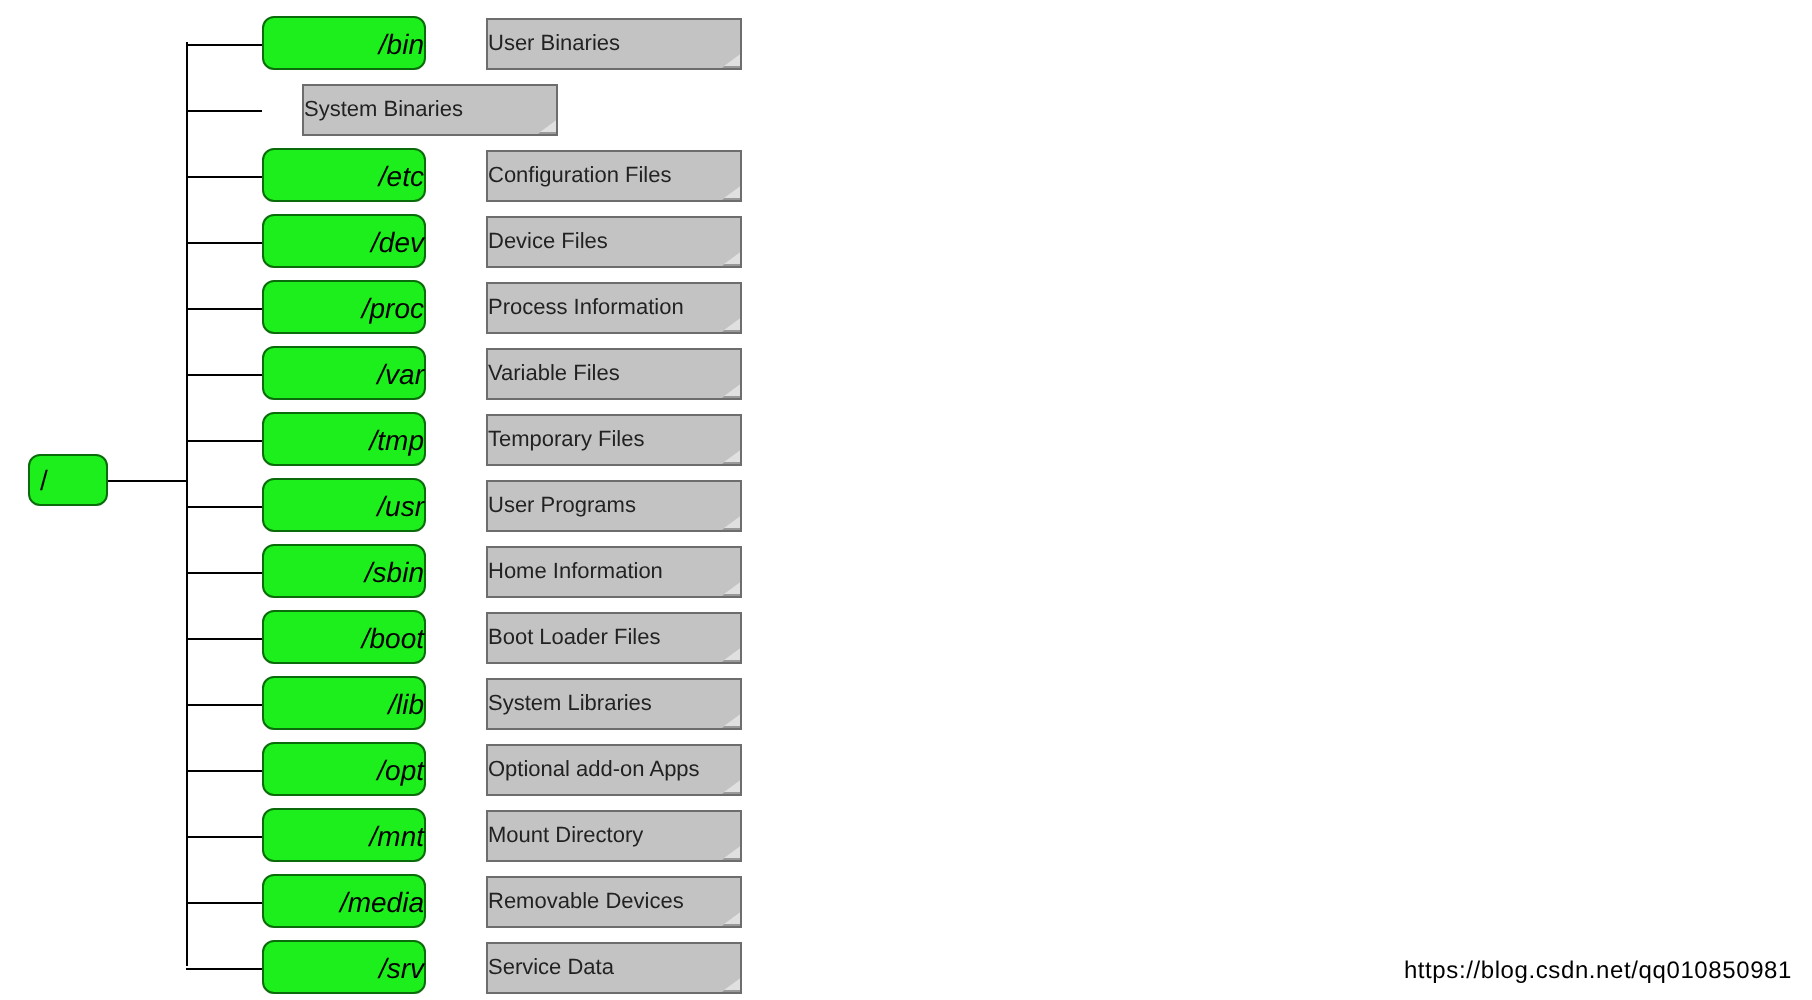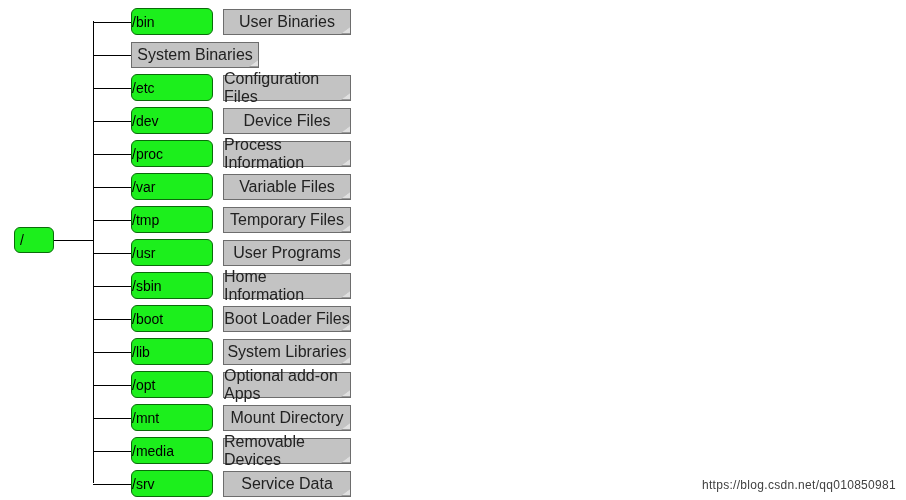--- a/index.html
+++ b/index.html
@@ -38,38 +38,39 @@
       position: relative;
     }
     .dir-node {
       width: 82px;
       height: 27px;
       background: #1cef1c;
       border: 1.5px solid #0a6b0a;
       border-radius: 6px;
       display: flex;
       align-items: center;
-      justify-content: flex-start;
+      justify-content: flex-end;
       font-size: 14px;
       color: #000;
       margin-right: 10px;
       flex-shrink: 0;
+      font-style: italic;
     }
     .desc-node {
       width: 128px;
       height: 26px;
       background: #c3c3c3;
       border: 1px solid #6d6d6d;
       display: flex;
       align-items: center;
-      justify-content: center;
-      font-size: 16px;
+      font-size: 11px;
       color: #222;
       position: relative;
       flex-shrink: 0;
+      margin-left: 20px;
     }
     
     .desc-node::after {
       content: "";
       position: absolute;
       right: 0;
       bottom: 0;
       width: 0;
       height: 0;
       border-style: solid;
@@ -111,21 +112,21 @@
       top: 21px;
       width: 1px;
       height: 462px;
       background: #000;
     }
     .watermark {
       position: absolute;
       right: 10px;
       bottom: 8px;
       font-size: 12px;
-      color: #404040;
+      color: #000000;
       letter-spacing: 0.3px;
       font-family: Arial, sans-serif;
     }
   </style>
 </head>
 <body>
 
 <div class="root-node">
   <span>/</span>
 </div>

